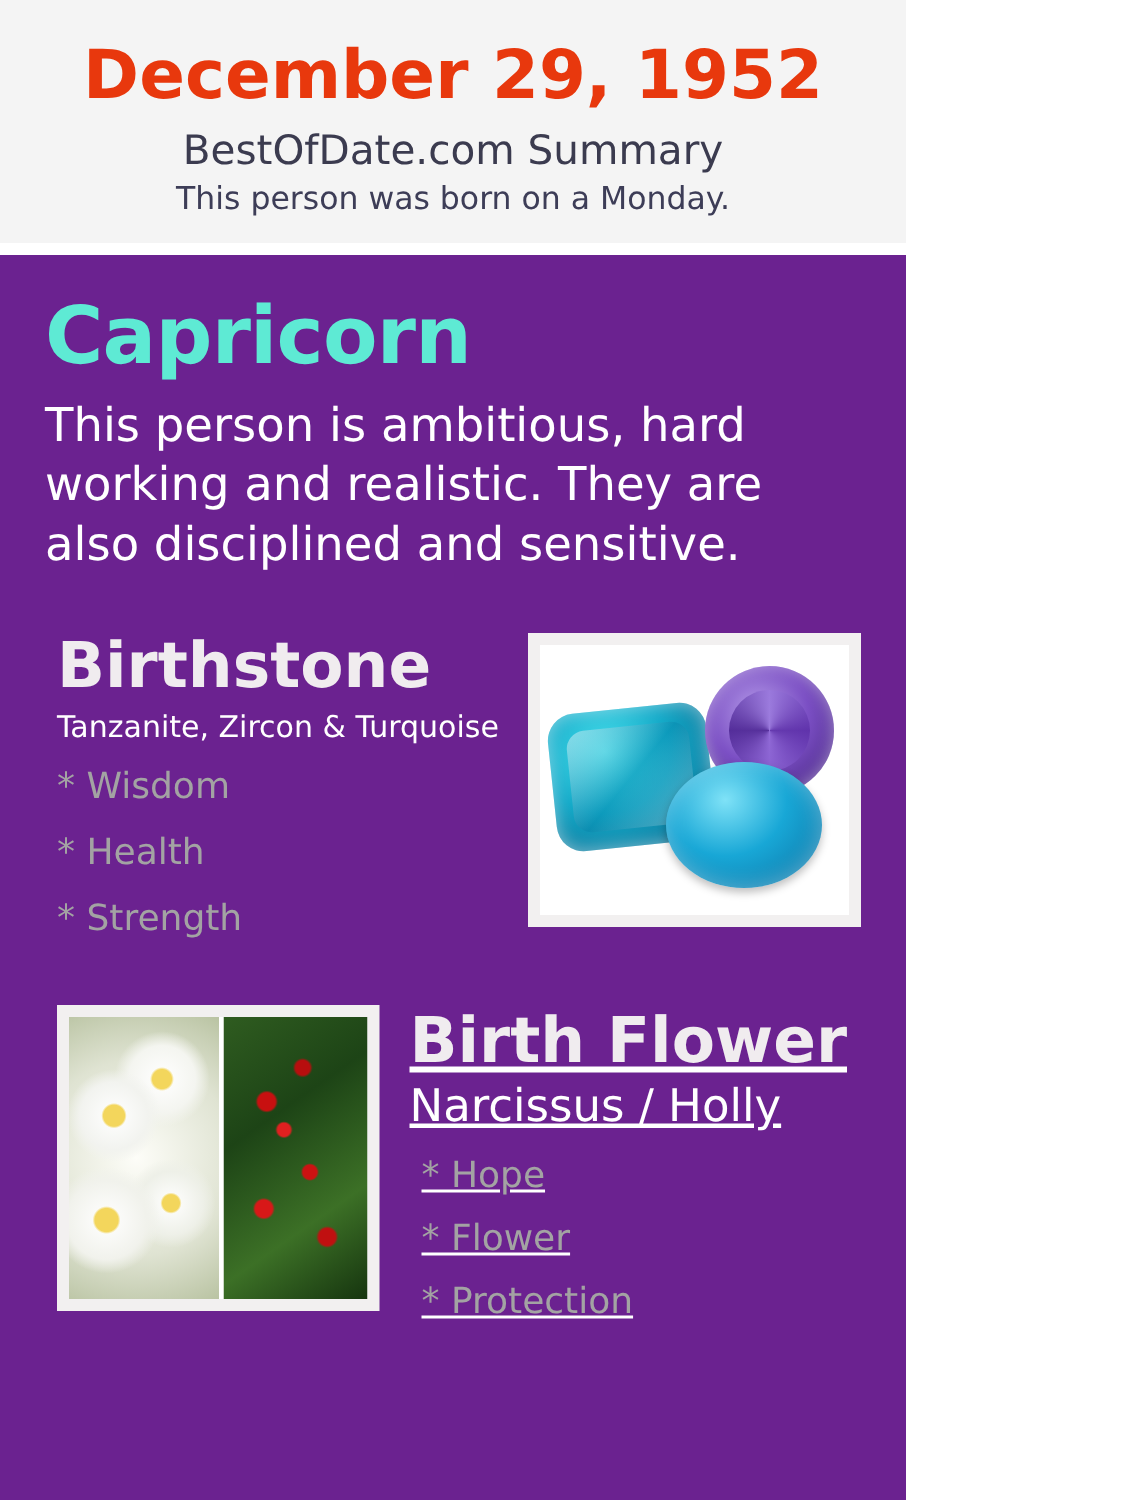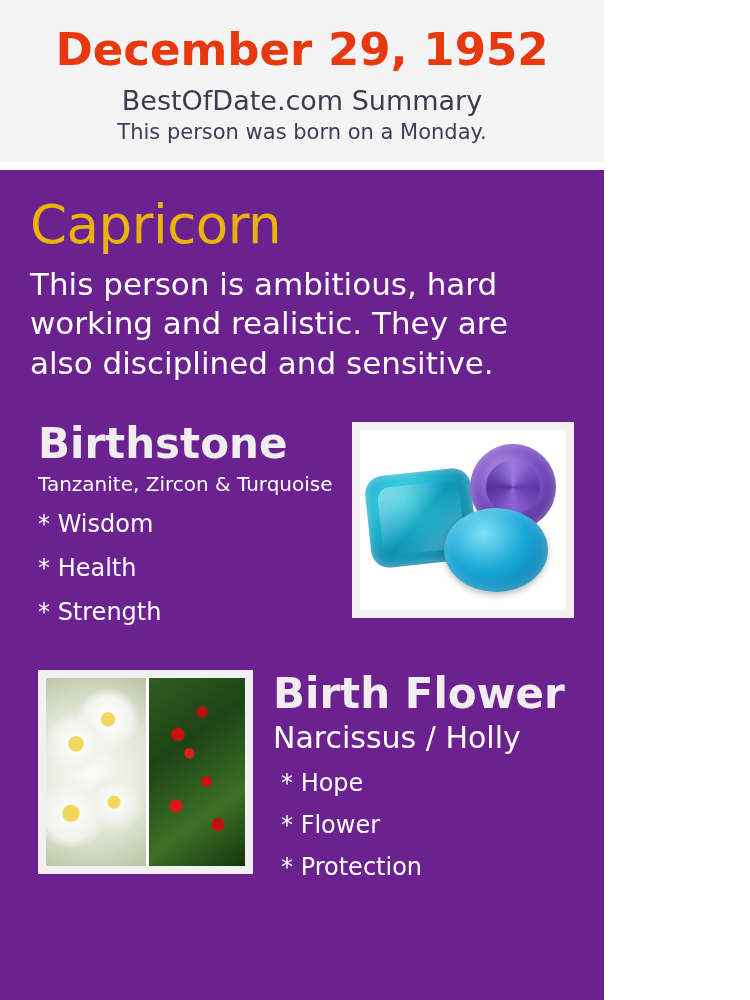--- a/index.html
+++ b/index.html
@@ -54,22 +54,22 @@
   .body-panel {
     background: #6b2290;
     flex: 1 1 auto;
     padding: 26px 30px 0 30px;
     color: #ffffff;
     position: relative;
   }
 
   .zodiac-name {
     font-size: 53px;
-    font-weight: normal;
-    color: #eab308;
+    font-weight: bold;
+    color: #5eead4;
     line-height: 1.1;
     letter-spacing: -0.5px;
   }
   .zodiac-desc {
     font-size: 31px;
     line-height: 1.28;
     color: #ffffff;
     margin-top: 10px;
     max-width: 620px;
   }
@@ -88,21 +88,21 @@
     line-height: 1.05;
   }
   .section-sub {
     font-size: 20px;
     color: #ffffff;
     margin-top: 6px;
   }
   .bullets { margin-top: 16px; }
   .bullet {
     font-size: 24px;
-    color: #ffffff;
+    color: #a3a3a3;
     line-height: 1.0;
     margin-bottom: 20px;
   }
 
   .photo-frame {
     background: #f2f0f0;
     padding: 8px;
     flex: 0 0 auto;
   }
   .stone-frame { width: 222px; margin-left: 14px; }
@@ -191,21 +191,21 @@
       radial-gradient(circle at 30% 30%, #c81010 0%, #c81010 4%, rgba(0,0,0,0) 5%),
       radial-gradient(circle at 42% 40%, #e02020 0%, #e02020 3.5%, rgba(0,0,0,0) 4.5%),
       radial-gradient(circle at 60% 55%, #cc1212 0%, #cc1212 4%, rgba(0,0,0,0) 5%),
       radial-gradient(circle at 28% 68%, #d81818 0%, #d81818 4%, rgba(0,0,0,0) 5%),
       radial-gradient(circle at 72% 78%, #c01010 0%, #c01010 3.5%, rgba(0,0,0,0) 4.5%),
       radial-gradient(circle at 55% 18%, #b80e0e 0%, #b80e0e 3%, rgba(0,0,0,0) 4%),
       linear-gradient(145deg, #2f5c20 0%, #1d4416 35%, #3c7026 70%, #16350f 100%);
     border-left: 3px solid #ffffff;
     position: relative;
   }
-  .flower-text { flex: 1 1 auto; padding-top: 2px; }
+  .flower-text { flex: 1 1 auto; padding-top: 2px; text-decoration: underline; }
   .flower-title {
     font-size: 42px;
     font-weight: bold;
     color: #f0ecef;
     line-height: 1.05;
   }
   .flower-sub {
     font-size: 30px;
     color: #ffffff;
     margin-top: 4px;

